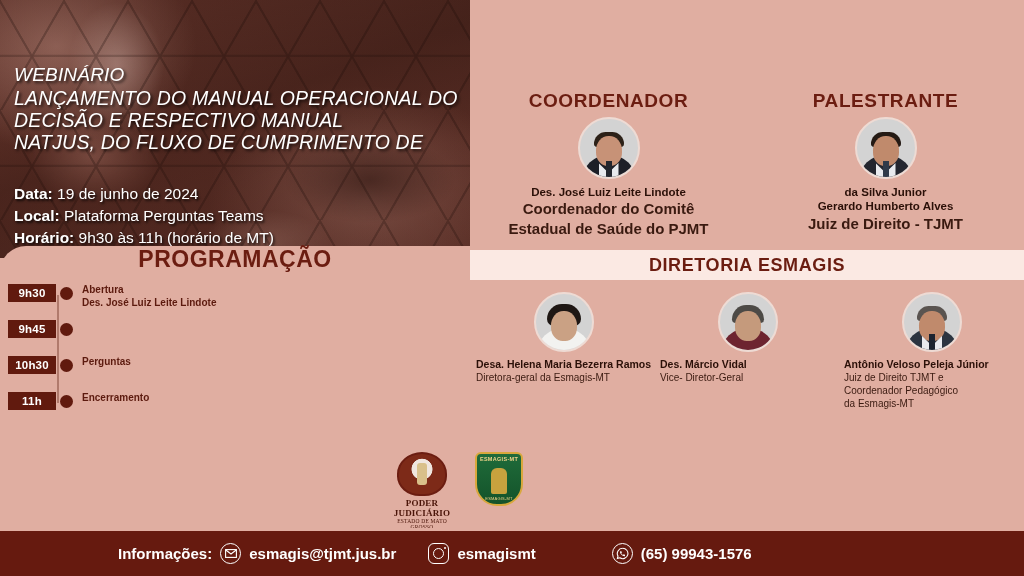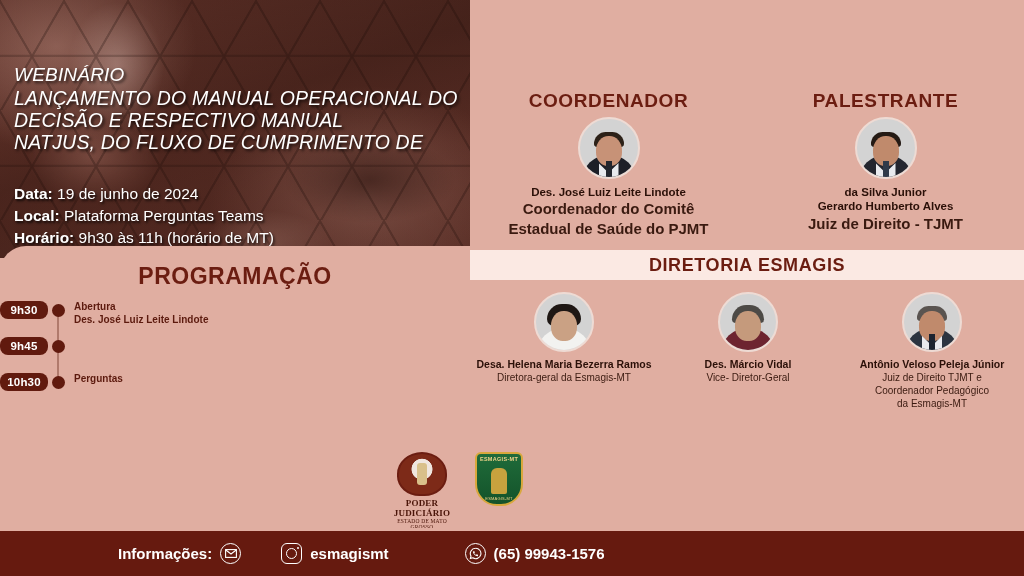--- a/index.html
+++ b/index.html
@@ -65,31 +65,31 @@
   .meta-row span { font-weight:normal; }
 
   
   .prog-panel {
     position:absolute; left:0; top:246px; width:470px; height:285px;
     background:#e0aea1; border-top-left-radius:26px; border-top-right-radius:0;
     z-index:6;
   }
   .prog-title {
     text-align:center; color:#6b1d11; font-weight:bold;
-    font-size:23px; letter-spacing:0.5px; padding-top:17px;
+    font-size:23px; letter-spacing:0.5px; padding-top:0;
   }
   .timeline { position:relative; margin-top:10px; padding-left:0; }
   .tl-line {
     position:absolute; left:57px; top:12px; bottom:14px; width:2px;
     background:#b07a6c;
   }
   .tl-item { position:relative; display:flex; align-items:flex-start; margin-bottom:10px; min-height:26px; }
   .tl-badge {
-    flex:0 0 auto; width:48px; margin-top:1px;
-    background:#611a0e; color:#fff; border-radius:8px;
+    flex:0 0 auto; width:48px; margin-left:8px; margin-top:1px;
+    background:#611a0e; color:#fff; border-radius:0;
     font-size:11.5px; font-weight:bold; text-align:center;
     padding:2.5px 0 3px; letter-spacing:0.2px;
   }
   .tl-dot {
     flex:0 0 auto; width:13px; height:13px; border-radius:50%;
     background:#611a0e; margin:4px 0 0 4px; position:relative; z-index:2;
   }
   .tl-text {
     margin-left:9px; color:#5c1a0e; font-size:10px; font-weight:bold;
     line-height:1.32; padding-right:20px; text-align:justify;
@@ -171,21 +171,21 @@
     position:absolute; left:470px; top:250px; width:554px; height:30px;
     background:#fbe9e3; display:flex; align-items:center; justify-content:center;
     z-index:5;
   }
   .diretoria-banner .btxt {
     color:#6b1d11; font-weight:bold; font-size:18px; letter-spacing:0.6px;
   }
 
   
   .people-dir { position:absolute; left:472px; top:292px; width:552px; z-index:4; display:flex; }
-  .dir-col { flex:1; text-align:center; padding:0 4px; }
+  .dir-col { flex:1; padding:0 4px; }
   .dir-col .avatar { width:60px; height:60px; }
   .d-name { color:#2b1008; font-size:10.5px; font-weight:bold; line-height:1.25; }
   .d-role { color:#3a1a10; font-size:10px; line-height:1.3; }
 
   
   .footer {
     position:absolute; left:0; bottom:0; width:1024px; height:45px;
     background:#661a0f; display:flex; align-items:center;
     z-index:8;
   }
@@ -270,20 +270,27 @@
       </div>
 
       <div class="tl-item">
         <div class="tl-badge">10h30</div>
         <div class="tl-dot"></div>
         <div class="tl-text">
           <span>Perguntas</span>
         </div>
       </div>
 
+      <div class="tl-item">
+        <div class="tl-badge">11h</div>
+        <div class="tl-dot"></div>
+        <div class="tl-text">
+          <span>Encerramento</span>
+        </div>
+      </div>
     </div>
   </div>
 
   <div class="people-top">
     <div class="person-col">
       <div class="role-title">COORDENADOR</div>
       <div class="avatar">
         <div class="body" style="background:#1d1f27"></div>
         <div class="hair" style="background:#2c2118"></div>
         <div class="face" style="background:#c79277"></div>
@@ -369,20 +376,21 @@
   <div class="footer">
     <div class="f-item f-label">Informações:</div>
 
     <div class="f-item">
       <span class="f-icon">
         <svg width="12" height="9" viewBox="0 0 12 9">
             <rect x="0.6" y="0.6" width="10.8" height="7.8" fill="none" stroke="#fff" stroke-width="1.1"></rect>
             <path d="M0.8 1 L6 5 L11.2 1" fill="none" stroke="#fff" stroke-width="1.1"></path>
           </svg>
       </span>
+      <span>esmagis@tjmt.jus.br</span>
     </div>
 
     <div class="f-gap-2"></div>
 
     <div class="f-item">
       <span class="ig-icon"></span>
       <span>esmagismt</span>
     </div>
 
     <div class="f-gap-3"></div>

